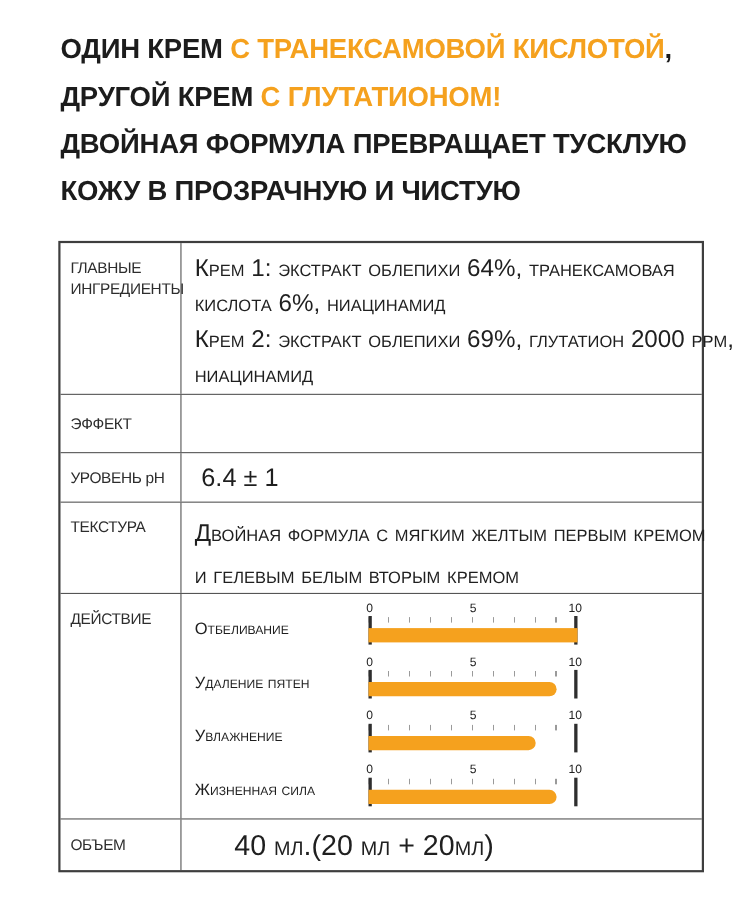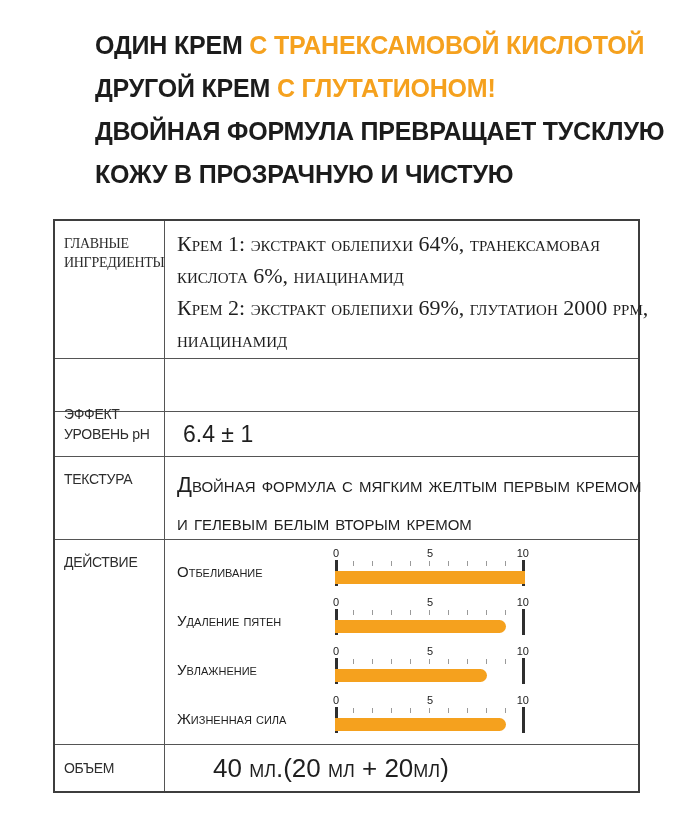--- a/index.html
+++ b/index.html
@@ -7,45 +7,45 @@
   .page {
     position:relative; width:680px; height:836px; background:#ffffff;
     font-family:"Liberation Sans", sans-serif; color:#1f1f1f; overflow:hidden;
   }
   
   .title { position:absolute; left:55px; top:24px; }
   .title-line {
     font-size:25px; font-weight:bold; line-height:43px;
     letter-spacing:-0.2px; white-space:nowrap; color:#1c1c1c;
   }
-  .seg-dark { color:#1c1c1c;margin-left:40px; }
+  .seg-dark { color:#1c1c1c; }
   .seg-accent { color:var(--accent,#F5A11E); }
 
   
   .spec-table {
     position:absolute; left:53px; top:219px; width:587px;
     border:2px solid #3e3e3e; background:#fff;
   }
   .row { display:flex; align-items:stretch; border-top:1px solid #555; }
   .row:first-child { border-top:none; }
   .cell-label {
     width:110px; flex:0 0 110px; border-right:1px solid #555;
     padding:13px 2px 0 9px; font-size:14px; line-height:19px;
     letter-spacing:-0.3px; color:#2d2d2d;
   }
   .row.v-center .cell-label { display:flex; align-items:center; padding-top:0; }
   .cell-content { flex:1 1 auto; padding-left:12px; font-size:22px; color:#1f1f1f; }
   .sc { font-variant:small-caps; }
   .line { white-space:nowrap; }
 
-  .row-ingredients { height:137px;font-family:Liberation Serif, serif; }
+  .row-ingredients { height:137px; }
   .row-ingredients .cell-content { padding-top:7px; }
   .row-ingredients .line { line-height:32px; }
 
-  .row-effect { height:53px;flex-direction:column; }
+  .row-effect { height:53px; }
   .row-effect .cell-content { display:flex; flex-direction:column; justify-content:center; }
   .row-effect .line { line-height:25px; }
 
   .row-ph { height:45px; }
   .row-ph .cell-content { display:flex; align-items:center; padding-left:18px; font-size:23px; }
 
   .row-texture { height:83px; }
   .row-texture .cell-content { padding-top:9px; }
   .row-texture .line { line-height:38px; }
 

